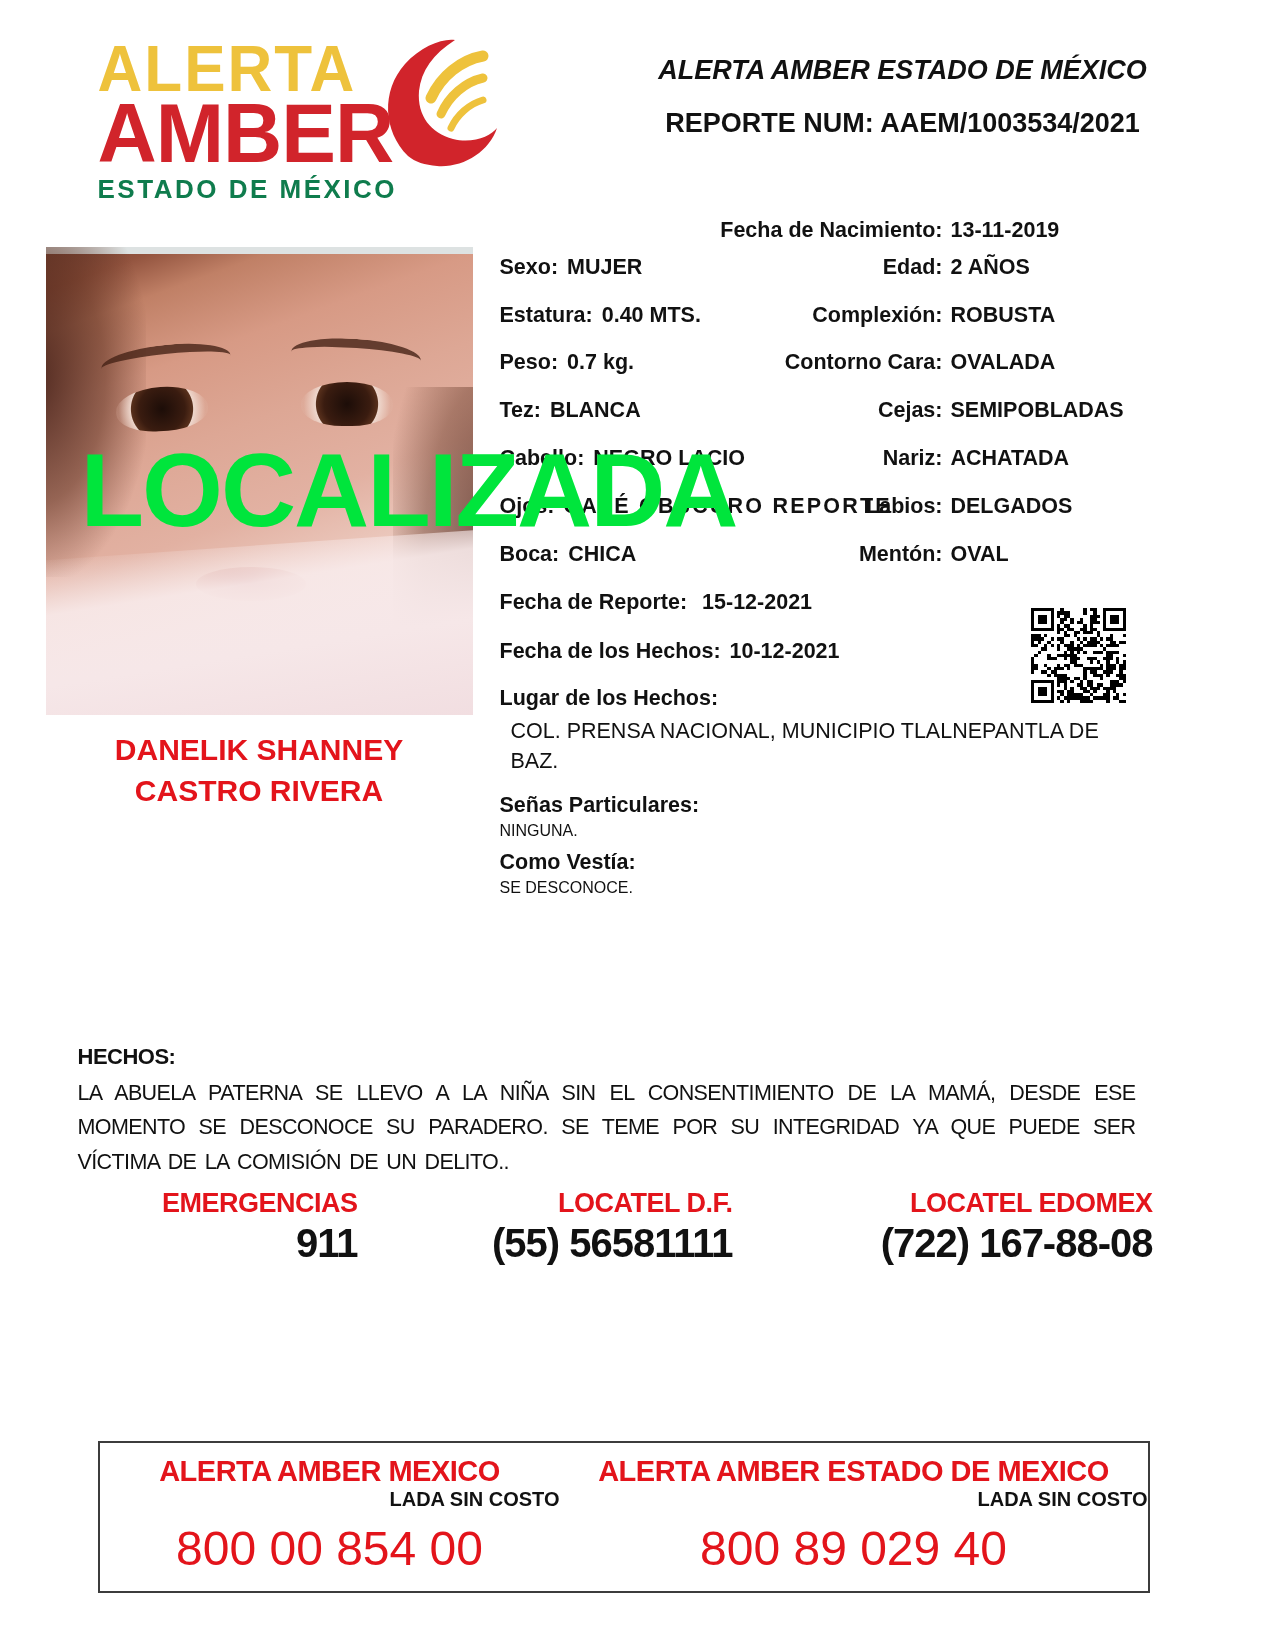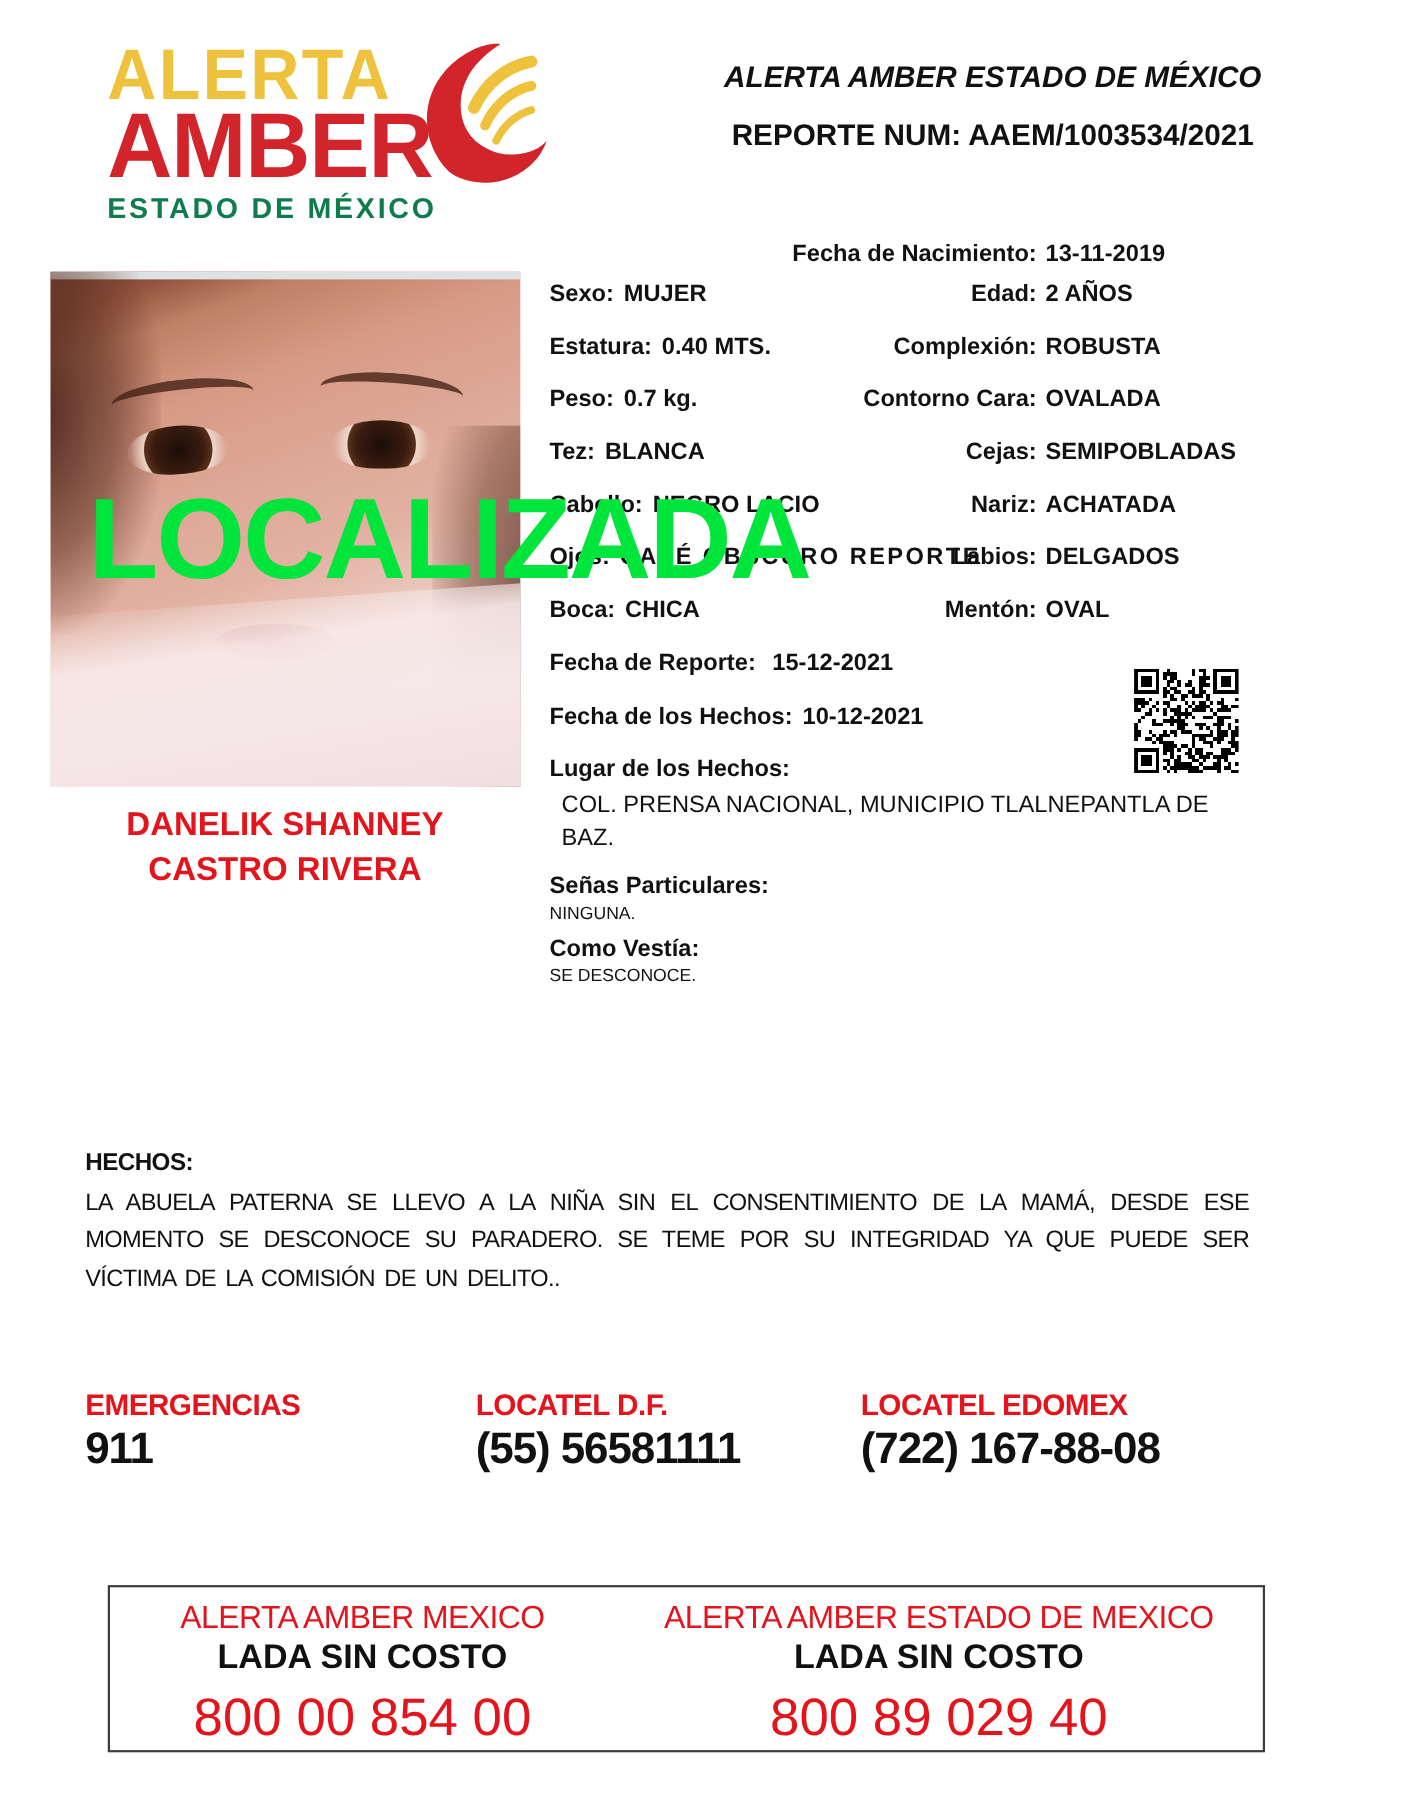--- a/index.html
+++ b/index.html
@@ -52,34 +52,34 @@
   .sec-value { position:absolute; left:497px; font-size:16px; font-weight:normal; }
 
   
   .qr { position:absolute; left:1028px; top:608px; width:95px; height:95px; }
 
   
   .hechos-label { position:absolute; left:75px; top:1044px; font-size:22px; font-weight:bold; letter-spacing:-0.5px; }
   .hechos-text { position:absolute; left:75px; top:1076px; width:1058px; font-size:21.5px; line-height:1.6; text-align:justify; letter-spacing:-0.6px; word-spacing:3px; }
 
   
-  .em-col { position:absolute; top:1262px; text-align:left; }
+  .em-col { position:absolute; top:1188px; text-align:right; }
   .em-col .em-label { font-size:27px; font-weight:bold; letter-spacing:-0.5px; }
   .em-col .em-number { font-size:40px; font-weight:bold; color:#111; margin-top:2px; letter-spacing:-1px; }
   .em-1 { left:75px; width:280px; }
   .em-2 { left:430px; width:300px; }
   .em-3 { left:780px; width:370px; }
 
   
   .footer-box { position:absolute; left:95px; top:1441px; width:1052px; height:152px; border:2px solid #3c3c3c; display:flex; }
   .fb-col { flex:1; text-align:center; padding-top:12px; }
   .fb-col.c1 { flex:0 0 460px; }
   .fb-col.c2 { flex:1; }
-  .fb-title { font-size:29px; font-weight:normal; letter-spacing:-0.5px; }
-  .fb-sub { font-size:31px; font-weight:bold; color:#111; margin-top:0px; }
+  .fb-title { font-size:29px; font-weight:bold; letter-spacing:-0.5px; }
+  .fb-sub { font-size:20px; font-weight:bold; color:#111; margin-top:0px;text-align:right; }
   .fb-number { font-size:48px; font-weight:normal; margin-top:10px; letter-spacing:0px; }
 </style>
 </head>
 <body>
 
 <div class="page">
 
   <div class="logo">
     <div class="logo-line1" style="color:#eec23c">ALERTA</div>
     <div class="logo-line2" style="color:#d1242b">AMBER</div>

